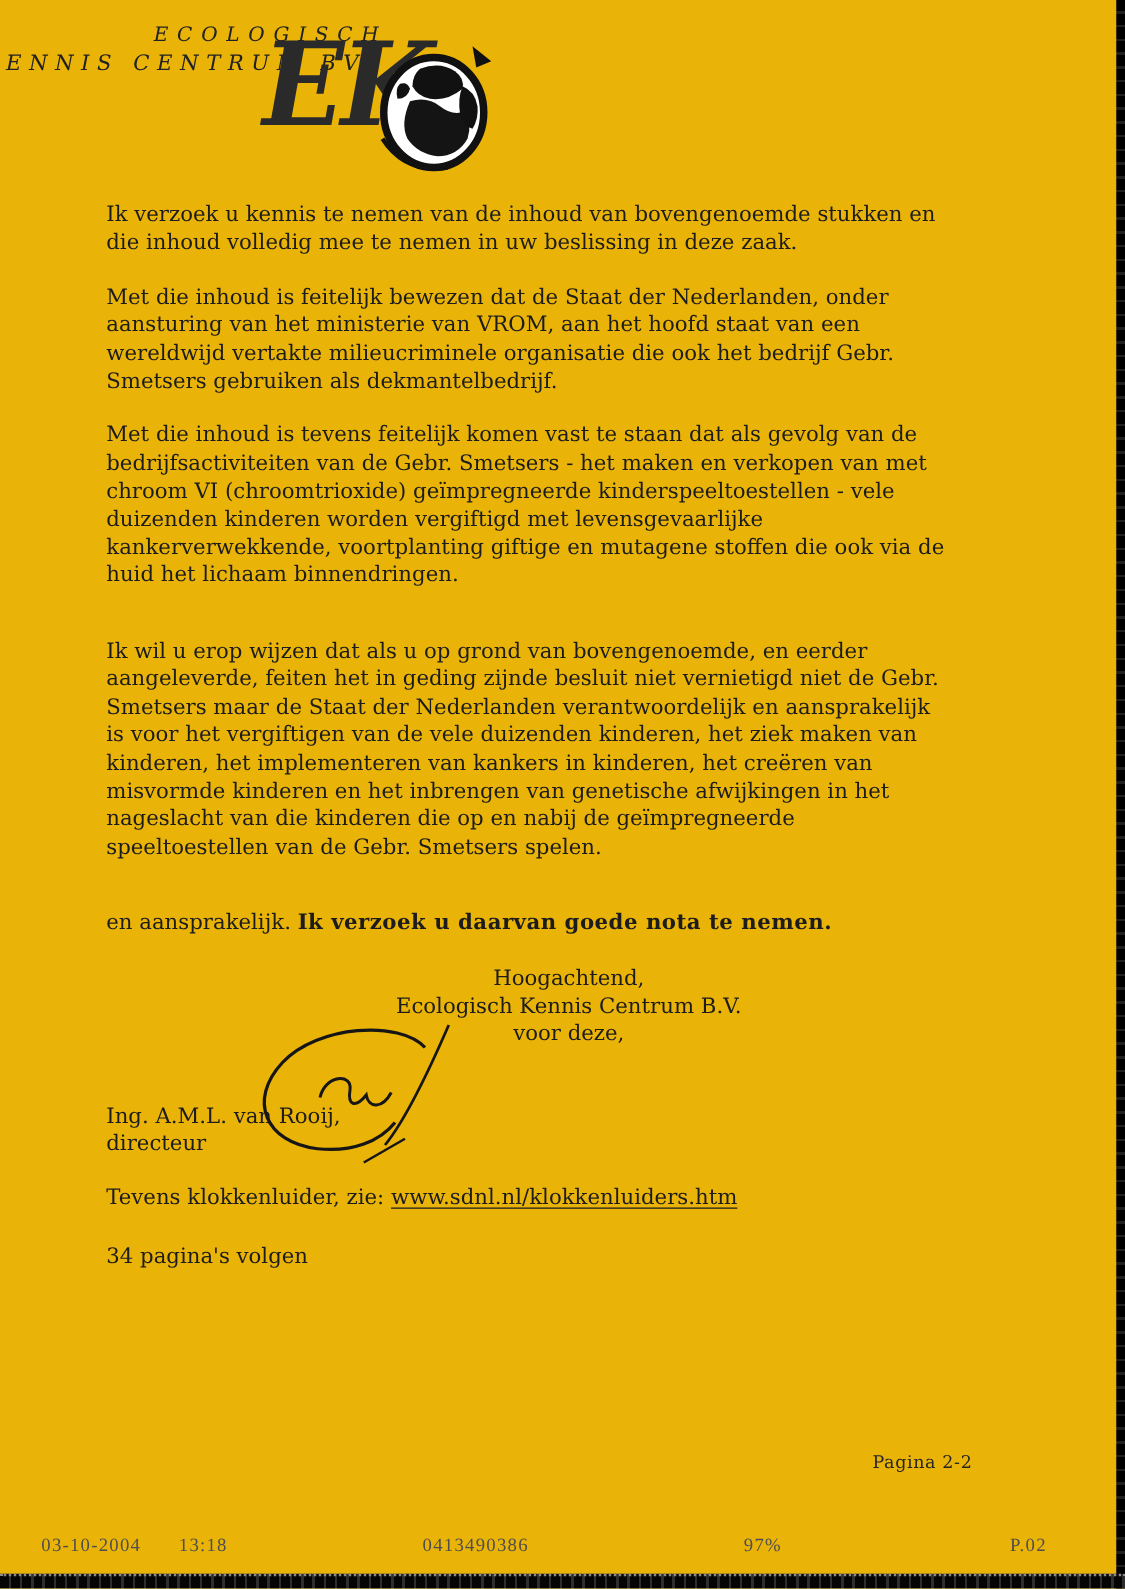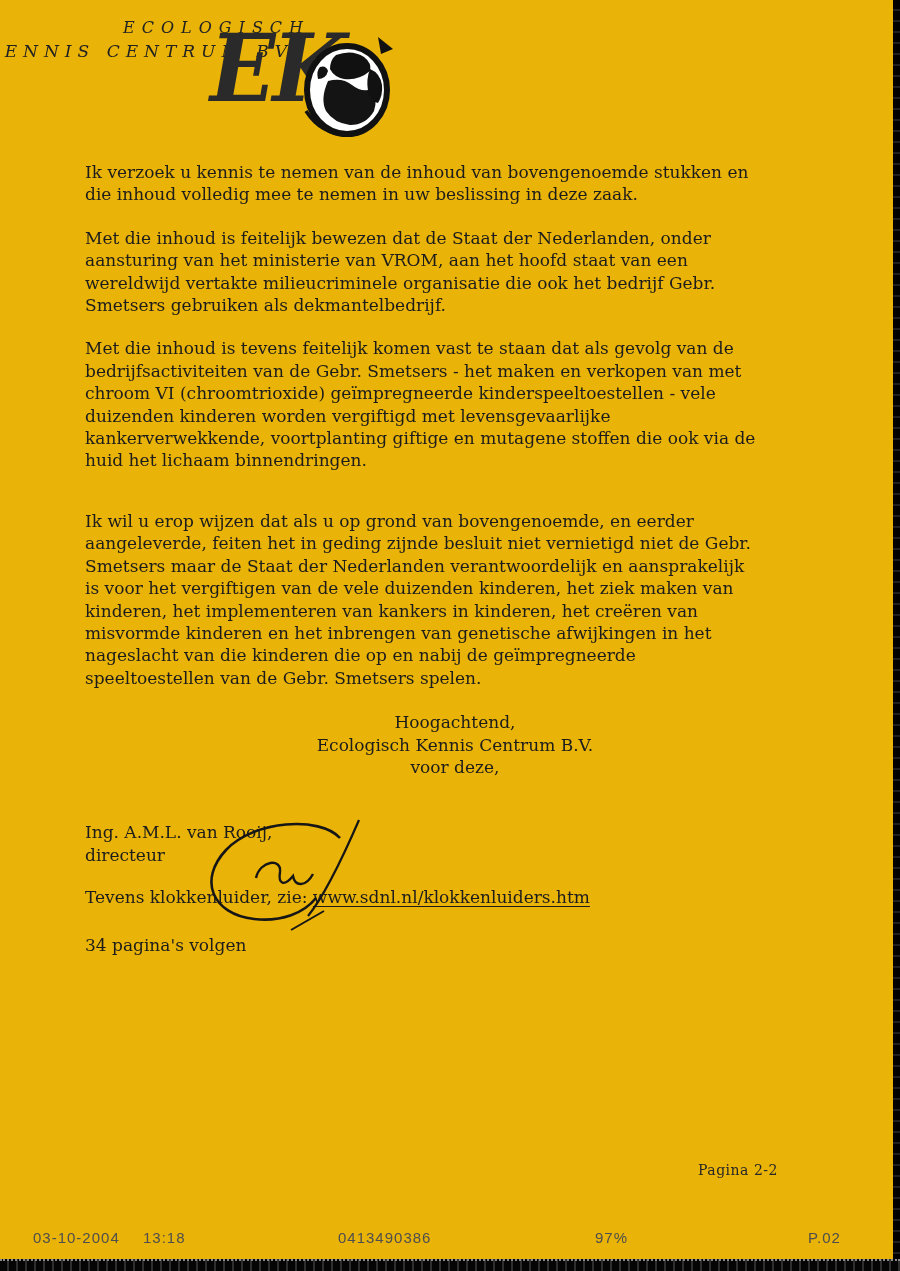--- a/index.html
+++ b/index.html
@@ -52,21 +52,21 @@
 
   
   .page-label {
     position:absolute; left:698px; top:1162px;
     font-size:14px; color:#262626; letter-spacing:0.5px;
   }
 
   
   .fax-line {
     position:absolute; left:0; top:1229px; width:896px; height:20px;
-    font-family:Liberation Sans, sans-serif;
+    font-family:Liberation Serif, serif;
     font-size:15px; color:#4e4e4e; letter-spacing:1px;
   }
   .fax-line span { position:absolute; white-space:nowrap; }
   .fax-date   { left:33px; }
   .fax-time   { left:143px; }
   .fax-number { left:338px; }
   .fax-pct    { left:595px; }
   .fax-page   { left:808px; }
 
   
@@ -118,20 +118,21 @@
 kankerverwekkende, voortplanting giftige en mutagene stoffen die ook via de
 huid het lichaam binnendringen.</div>
     <div class="para tight">Ik wil u erop wijzen dat als u op grond van bovengenoemde, en eerder
 aangeleverde, feiten het in geding zijnde besluit niet vernietigd niet de Gebr.
 Smetsers maar de Staat der Nederlanden verantwoordelijk en aansprakelijk
 is voor het vergiftigen van de vele duizenden kinderen, het ziek maken van
 kinderen, het implementeren van kankers in kinderen, het creëren van
 misvormde kinderen en het inbrengen van genetische afwijkingen in het
 nageslacht van die kinderen die op en nabij de geïmpregneerde
 speeltoestellen van de Gebr. Smetsers spelen.</div>
+    <div class="para tight"><span>en aansprakelijk. </span><span class="bold-inline">Ik verzoek u daarvan goede nota te nemen.</span></div>
 
     <div class="closing">Hoogachtend,
 Ecologisch Kennis Centrum B.V.
 voor deze,</div>
     <div class="signer">Ing. A.M.L. van Rooij,
 directeur</div>
 
     <div class="link-line"><span>Tevens klokkenluider, zie: </span><span class="link-url">www.sdnl.nl/klokkenluiders.htm</span></div>
     <div class="pages-line">34 pagina's volgen</div>
   </div>

